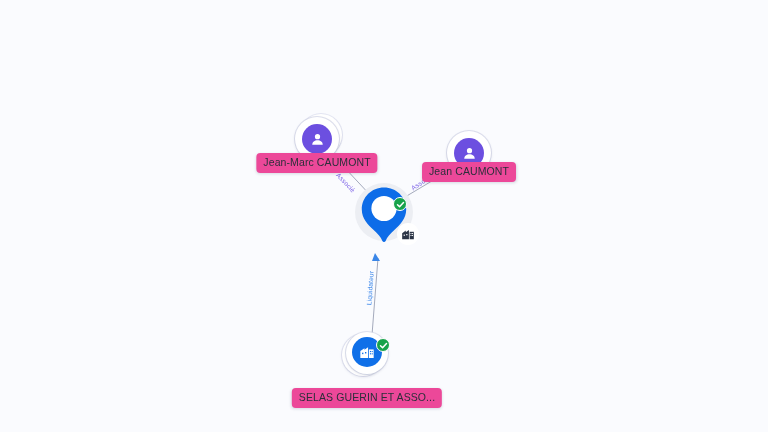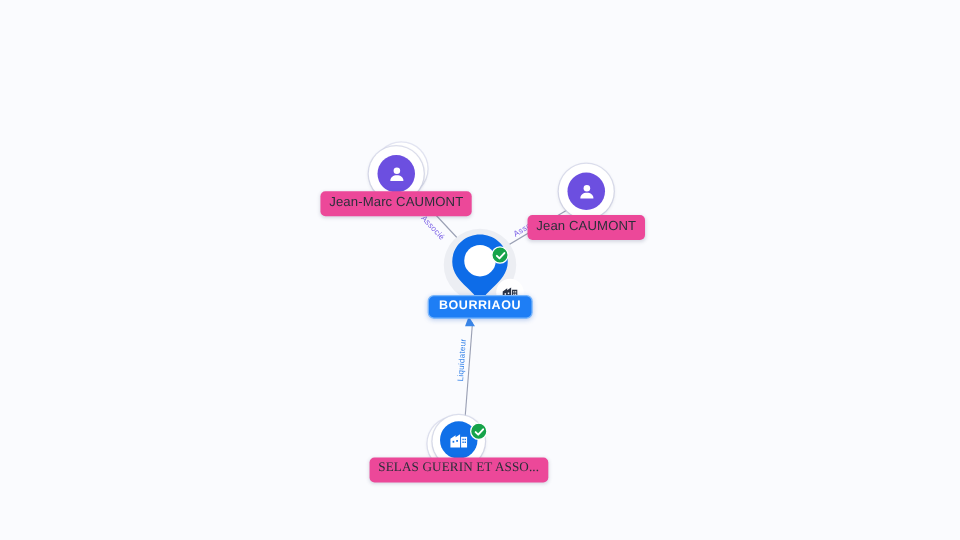--- a/index.html
+++ b/index.html
@@ -225,21 +225,21 @@
 
   <div class="node" style="left:469px; top:153px;">
     <div class="person-halo"></div>
     <div class="person-disc">
       <svg width="17" height="17" viewBox="0 0 24 24" fill="#ffffff">
         <circle cx="12" cy="8" r="3.7"></circle>
         <path d="M4.6 19.4c0-4.1 3.3-6.3 7.4-6.3s7.4 2.2 7.4 6.3z"></path>
       </svg>
     </div>
   </div>
-  <div class="node-label" style="left:469px; top:172px;">Jean CAUMONT</div>
+  <div class="node-label" style="left:469px; top:162px;">Jean CAUMONT</div>
 
   <div class="node" style="left:384px; top:212px;">
     <div class="pin-backdrop"></div>
     <div class="pin-wrap">
       <svg width="48" height="58" viewBox="0 0 48 58">
         <path d="M24 1.5C11.6 1.5 1.8 11.2 1.8 23.4c0 9.0 6.0 15.0 11.6 20.4
                  c4.0 3.8 7.5 7.0 9.0 11.3c0.5 1.3 2.7 1.3 3.2 0
                  c1.5-4.3 5.0-7.5 9.0-11.3c5.6-5.4 11.6-11.4 11.6-20.4
                  C46.2 11.2 36.4 1.5 24 1.5Z" fill="#0d6ce8"></path>
         <circle cx="24" cy="22.5" r="12.6" fill="#ffffff"></circle>
@@ -257,21 +257,20 @@
         <rect x="4.6" y="13.0" width="2.0" height="2.2" fill="#ffffff"></rect>
         <rect x="9.0" y="12.0" width="2.0" height="2.2" fill="#ffffff"></rect>
       </svg>
     </div>
     <div class="badge-check" style="left:9px; top:-15px;">
       <svg width="9" height="9" viewBox="0 0 24 24" fill="none" stroke="#ffffff" stroke-width="4" stroke-linecap="round" stroke-linejoin="round">
         <polyline points="4,12.5 9.5,18 20,6.5"></polyline>
       </svg>
     </div>
   </div>
-  <div class="node-label primary" style="left:384px; top:236px;">BOURRIAOU</div>
 
   <div class="node" style="left:367px; top:352px;">
     <div class="circ-halo2"></div>
     <div class="circ-halo"></div>
     <div class="circ-disc">
       <svg width="16" height="16" viewBox="0 0 24 24" fill="#ffffff">
         <path d="M2 21V10.5L8.2 6.2v2.6L13.6 5v16z"></path>
         <rect x="14.8" y="8.2" width="7.2" height="12.8"></rect>
         <rect x="16.4" y="10.4" width="1.6" height="1.8" fill="#1070e8"></rect>
         <rect x="19.0" y="10.4" width="1.6" height="1.8" fill="#1070e8"></rect>
@@ -280,15 +279,15 @@
         <rect x="4.6" y="13.0" width="2.0" height="2.2" fill="#1070e8"></rect>
         <rect x="9.0" y="12.0" width="2.0" height="2.2" fill="#1070e8"></rect>
       </svg>
     </div>
     <div class="badge-check" style="left:9px; top:-14px;">
       <svg width="9" height="9" viewBox="0 0 24 24" fill="none" stroke="#ffffff" stroke-width="4" stroke-linecap="round" stroke-linejoin="round">
         <polyline points="4,12.5 9.5,18 20,6.5"></polyline>
       </svg>
     </div>
   </div>
-  <div class="node-label" style="left:367px; top:366px;font-family:Liberation Serif, serif;">SELAS GUERIN ET ASSO...</div>
+  <div class="node-label" style="left:367px; top:388px;">SELAS GUERIN ET ASSO...</div>
 
 </div>
 
 </body></html>

